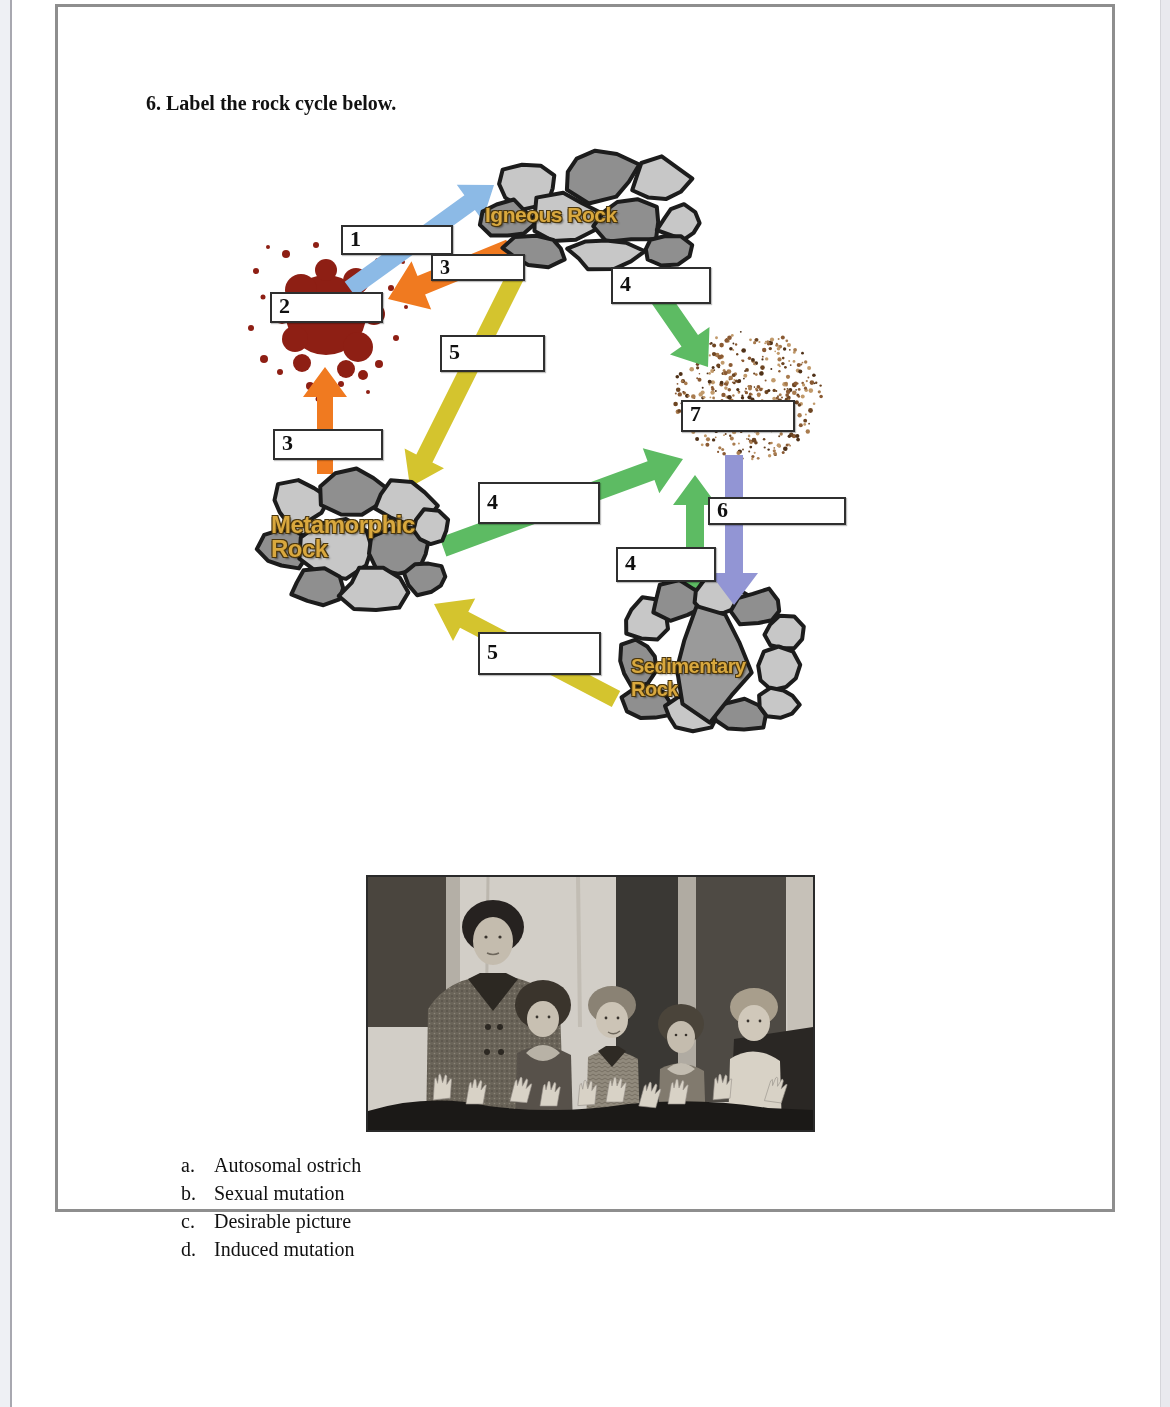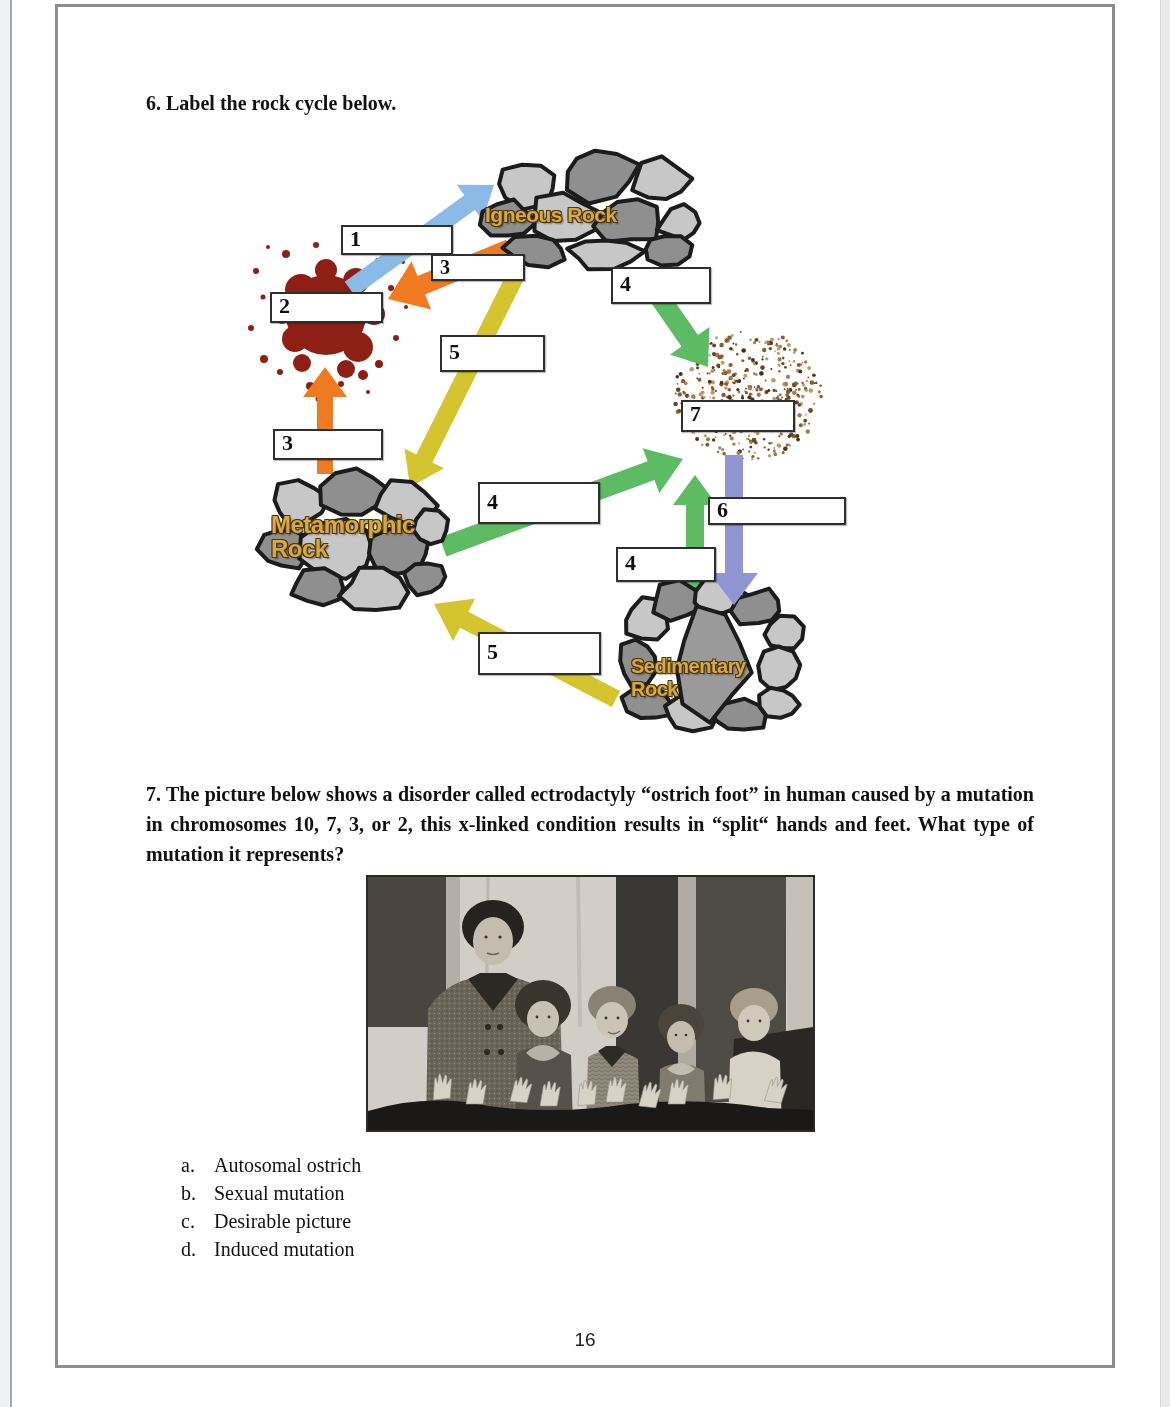--- a/index.html
+++ b/index.html
@@ -3,21 +3,21 @@
 <meta charset="utf-8">
 <style>
   html,body{margin:0;padding:0;}
   body{
     width:1170px;height:1407px;position:relative;background:#ffffff;
     font-family:"Liberation Serif", serif;color:#111;overflow:hidden;
   }
   .left-strip{position:absolute;left:0;top:0;width:10px;height:1407px;background:#eef0f4;border-right:2px solid #a8a8b0;}
   .right-strip{position:absolute;right:0;top:0;width:9px;height:1407px;background:#e9e9ee;border-left:1px solid #d5d5da;}
   .page{
-    position:absolute;left:55px;top:4px;width:1060px;height:1364px;
+    position:absolute;left:55px;top:4px;width:1060px;height:1208px;
     background:#fff;border:3px solid #8e8e8e;box-sizing:border-box;
   }
   .q6-heading{position:absolute;left:88px;top:85px;font-weight:bold;font-size:20px;}
   .diagram-svg{position:absolute;left:0;top:0;width:1060px;height:1390px;z-index:1;pointer-events:none;}
   .rock-label{position:absolute;z-index:2;text-align:left;
     font-family:"Liberation Sans",sans-serif;font-weight:bold;font-size:21px;letter-spacing:-0.5px;
     color:#d9a83e;
     text-shadow:-1px -1px 0 #4a370f,1px -1px 0 #4a370f,-1px 1px 0 #4a370f,1px 1px 0 #4a370f,2px 2px 2px rgba(0,0,0,.45);}
   .blank{position:absolute;z-index:3;background:#fff;border:2px solid #2f2f2f;
     box-shadow:1px 1px 1px rgba(0,0,0,.25);box-sizing:border-box;
@@ -577,21 +577,20 @@
   <div class="blank" style="left:212px;top:285px;width:113px;height:31px;">2</div>
   <div class="blank" style="left:553px;top:260px;width:100px;height:37px;line-height:1.4;">4</div>
   <div class="blank" style="left:382px;top:328px;width:105px;height:37px;line-height:1.4;">5</div>
   <div class="blank" style="left:623px;top:393px;width:114px;height:32px;">7</div>
   <div class="blank" style="left:215px;top:422px;width:110px;height:31px;">3</div>
   <div class="blank" style="left:420px;top:475px;width:122px;height:42px;line-height:1.6;">4</div>
   <div class="blank" style="left:650px;top:490px;width:138px;height:28px;line-height:1.0;">6</div>
   <div class="blank" style="left:558px;top:540px;width:100px;height:35px;line-height:1.3;">4</div>
   <div class="blank" style="left:420px;top:625px;width:123px;height:43px;line-height:1.6;">5</div>
 
-  <div class="q7-text">7. The picture below shows a disorder called ectrodactyly “ostrich foot” in human caused by a mutation in chromosomes 10, 7, 3, or 2, this x-linked condition results in “split“ hands and feet. What type of mutation it represents?</div>
 
   <div class="photo-wrap">
     <svg viewBox="0 0 445 253" width="445" height="253">
       <defs>
         <pattern id="tweed" width="5" height="5" patternUnits="userSpaceOnUse">
           <rect width="5" height="5" fill="#6a6459"></rect>
           <circle cx="1.5" cy="1.5" r="0.8" fill="#8d8679"></circle>
           <circle cx="4" cy="4" r="0.8" fill="#4e483f"></circle>
         </pattern>
         <pattern id="knit" width="6" height="4" patternUnits="userSpaceOnUse">
@@ -682,14 +681,13 @@
     <div class="option">
       <span class="letter">c.</span>
       <span>Desirable picture</span>
     </div>
     <div class="option">
       <span class="letter">d.</span>
       <span>Induced mutation</span>
     </div>
   </div>
 
-  <div class="page-number">16</div>
 </div>
 
 </body></html>

